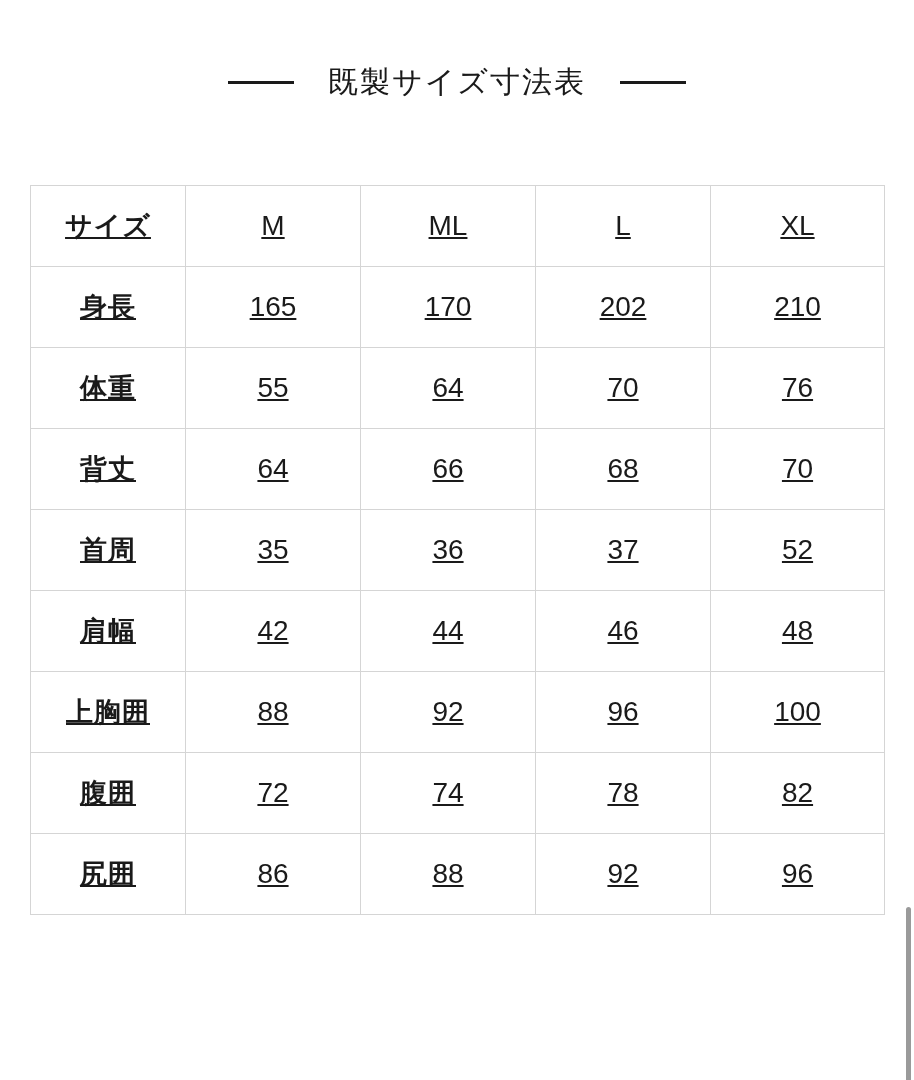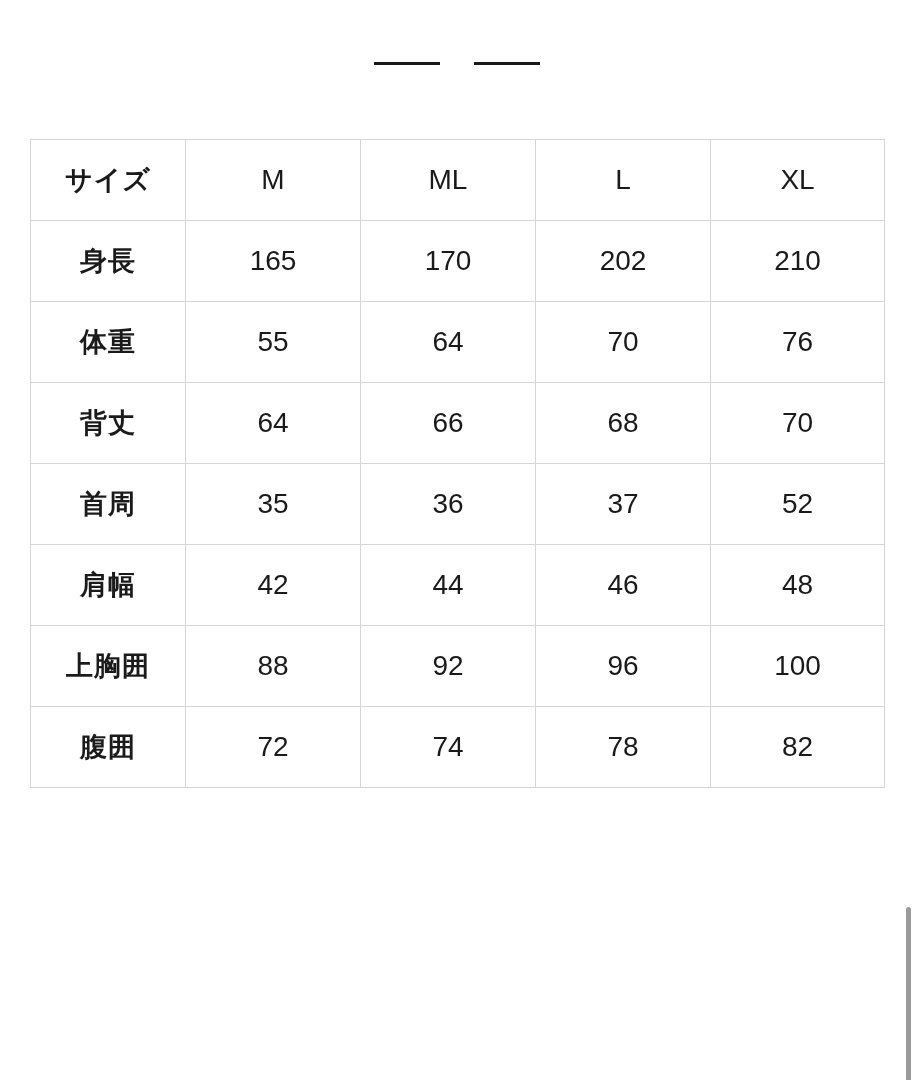--- a/index.html
+++ b/index.html
@@ -36,22 +36,23 @@
     background: #1a1a1a;
   }
   .title-text {
     font-size: 30px;
     letter-spacing: 2px;
     color: #1a1a1a;
     font-weight: 400;
     white-space: nowrap;
   }
   .table-wrap {
-    margin: 0 30px;
+    margin: 8px 30px;
     padding-top: 74px;
+    text-decoration: underline;
   }
   table.size-table {
     width: 854px;
     border-collapse: collapse;
     table-layout: fixed;
   }
   table.size-table td, table.size-table th {
     border: 1px solid #d5d5d5;
     height: 80px;
     text-align: center;
@@ -81,20 +82,21 @@
     border-radius: 3px;
   }
 </style>
 </head>
 <body>
 
 <div class="page">
 
   <div class="title-row">
     <span class="title-rule"></span>
+    <span class="title-text">既製サイズ寸法表</span>
     <span class="title-rule"></span>
   </div>
 
   <div class="table-wrap">
     <table class="size-table">
       <colgroup>
         <col class="c0">
           <col class="c1">
           <col class="c2">
           <col class="c3">
@@ -152,19 +154,26 @@
           <td>96</td>
           <td>100</td>
         </tr>
         <tr>
           <td class="rowhead">腹囲</td>
           <td>72</td>
           <td>74</td>
           <td>78</td>
           <td>82</td>
         </tr>
+        <tr>
+          <td class="rowhead">尻囲</td>
+          <td>86</td>
+          <td>88</td>
+          <td>92</td>
+          <td>96</td>
+        </tr>
       </tbody>
     </table>
   </div>
 
   <div class="scrollbar"></div>
 
 </div>
 
 </body></html>

